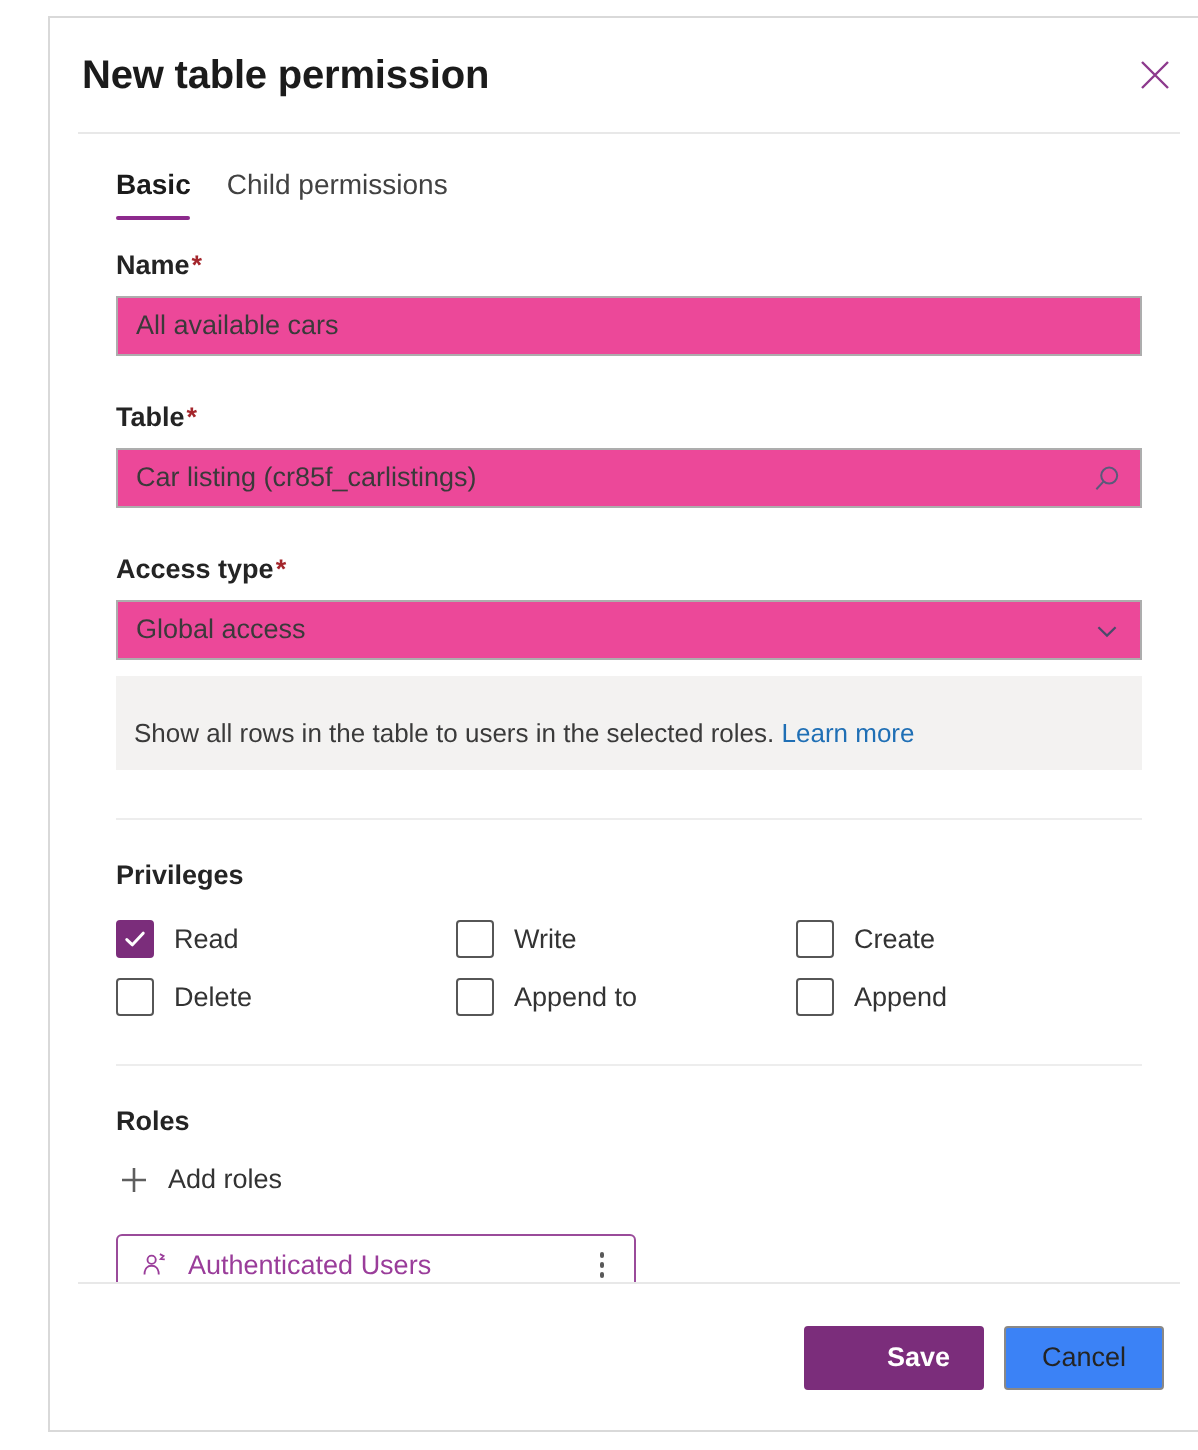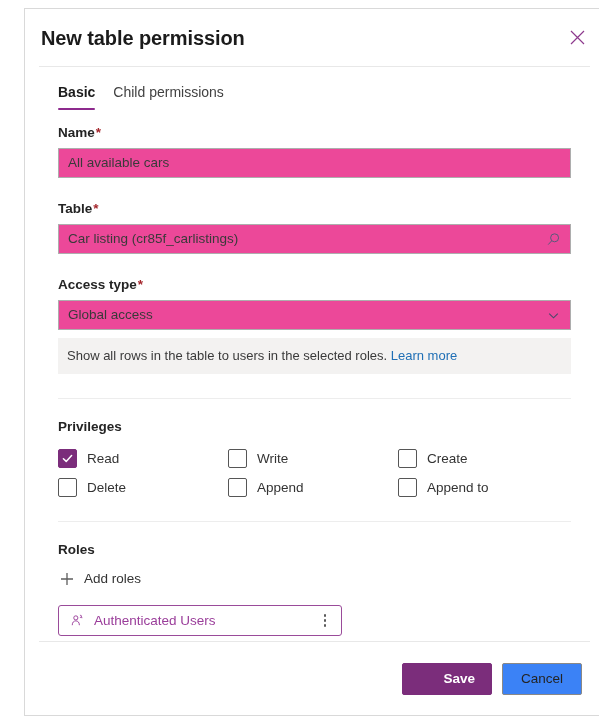--- a/index.html
+++ b/index.html
@@ -144,21 +144,21 @@
     justify-content: center;
     width: 16px;
     height: 16px;
     cursor: pointer;
   }
 
   .spacer-22 { height: 22px; }
 
   .info-banner {
     background: #f3f2f1;
-    padding: 9px 10px 9px 9px;
+    padding: 20px 10px 9px 9px;
     margin-top: 8px;
     font-size: 13px;
     color: #3a3a3a;
     line-height: 18px;
   }
   .info-banner a {
     color: #1f6fb5;
     text-decoration: none;
   }
 
@@ -227,21 +227,21 @@
     justify-content: center;
   }
   .add-roles-label {
     font-size: 13.5px;
     color: #333333;
     line-height: 18px;
   }
 
   .role-chip {
     margin-top: 14px;
-    width: 284px;
+    width: 260px;
     height: 31px;
     box-sizing: border-box;
     border: 1px solid #9a4b9a;
     border-radius: 3px;
     display: flex;
     align-items: center;
     padding: 0 8px 0 10px;
     gap: 9px;
     cursor: pointer;
   }
@@ -425,26 +425,26 @@
         <span class="priv-label">Create</span>
       </div>
 
       <div class="priv">
         <span class="cb"></span>
         <span class="priv-label">Delete</span>
       </div>
 
       <div class="priv">
         <span class="cb"></span>
+        <span class="priv-label">Append to</span>
+      </div>
+
+      <div class="priv">
+        <span class="cb"></span>
         <span class="priv-label">Append</span>
-      </div>
-
-      <div class="priv">
-        <span class="cb"></span>
-        <span class="priv-label">Append to</span>
       </div>
 
     </div>
 
     <div class="divider"></div>
 
     
     <div class="section-title">Roles</div>
 
     <div class="add-roles">

